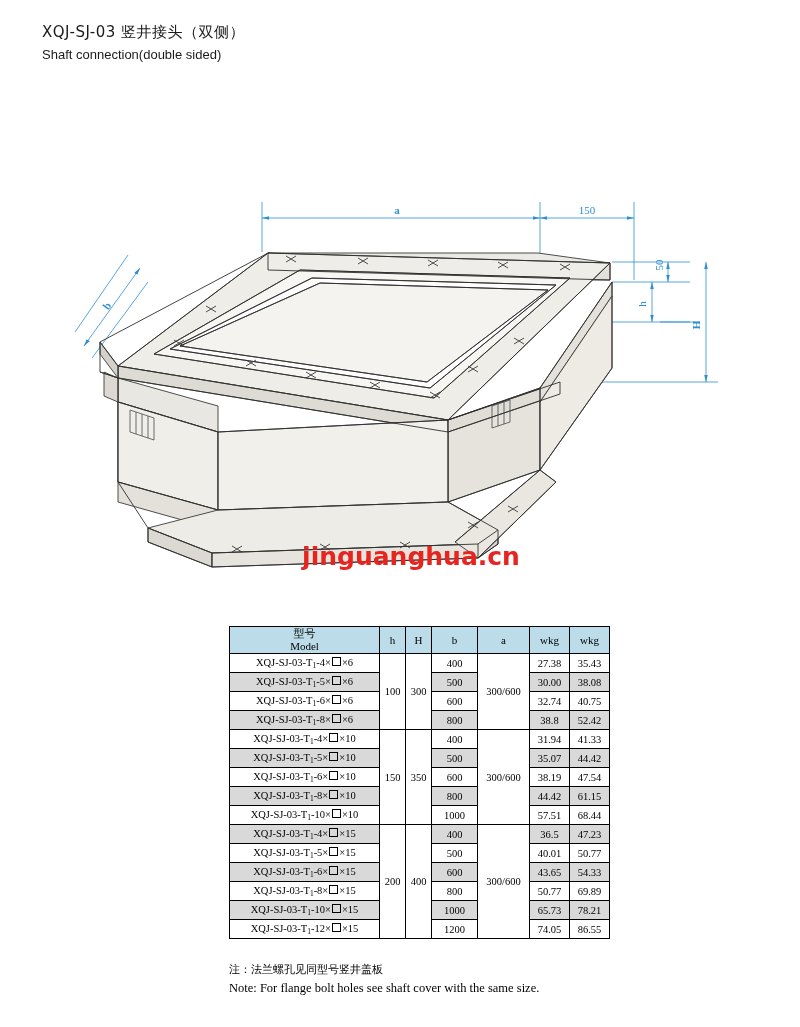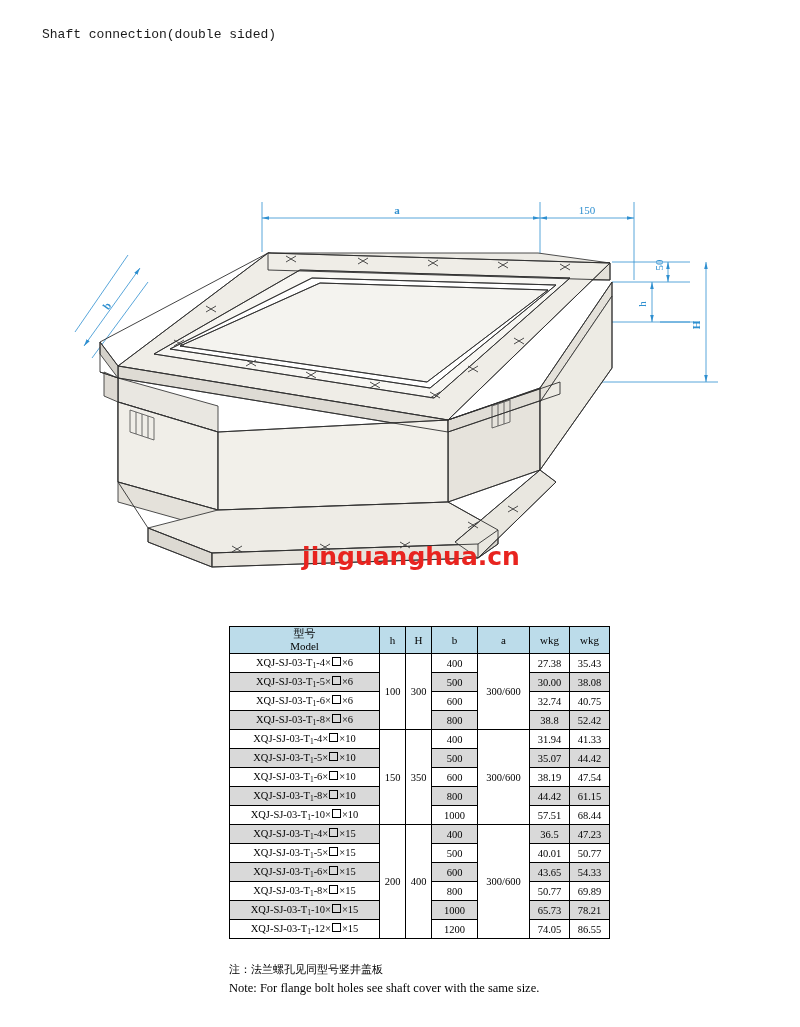--- a/index.html
+++ b/index.html
@@ -26,21 +26,21 @@
   .title-cn {
     font-size: 15px;
     letter-spacing: 0.5px;
     font-family: "DejaVu Sans", sans-serif;
     font-weight: normal;
     color: #1a1a1a;
     line-height: 20px;
   }
   .title-en {
     font-size: 13px;
-    font-family: Liberation Mono, monospace;
+    font-family: Liberation Sans, sans-serif;
     color: #1a1a1a;
     line-height: 19px;
     margin-top: 3px;
   }
 
   
   .drawing {
     position: absolute;
     left: 0;
     top: 110px;
@@ -129,20 +129,21 @@
   }
   .note .en {
     font-family: "Liberation Serif", serif;
     font-size: 12.5px;
   }
 </style>
 </head>
 <body>
 
 <div class="header">
+  <div class="title-cn">XQJ-SJ-03 竖井接头（双侧）</div>
   <div class="title-en">Shaft connection(double sided)</div>
 </div>
 
 <div class="drawing">
   <svg width="800" height="500" viewBox="0 0 800 500" xmlns="http://www.w3.org/2000/svg">
     <defs>
       <marker id="arrL" markerWidth="9" markerHeight="7" refX="9" refY="3.5" orient="auto">
         <polygon points="9,3.5 0,1.2 0,5.8" fill="#2e8fd0"></polygon>
       </marker>
       <marker id="arrR" markerWidth="9" markerHeight="7" refX="0" refY="3.5" orient="auto">

